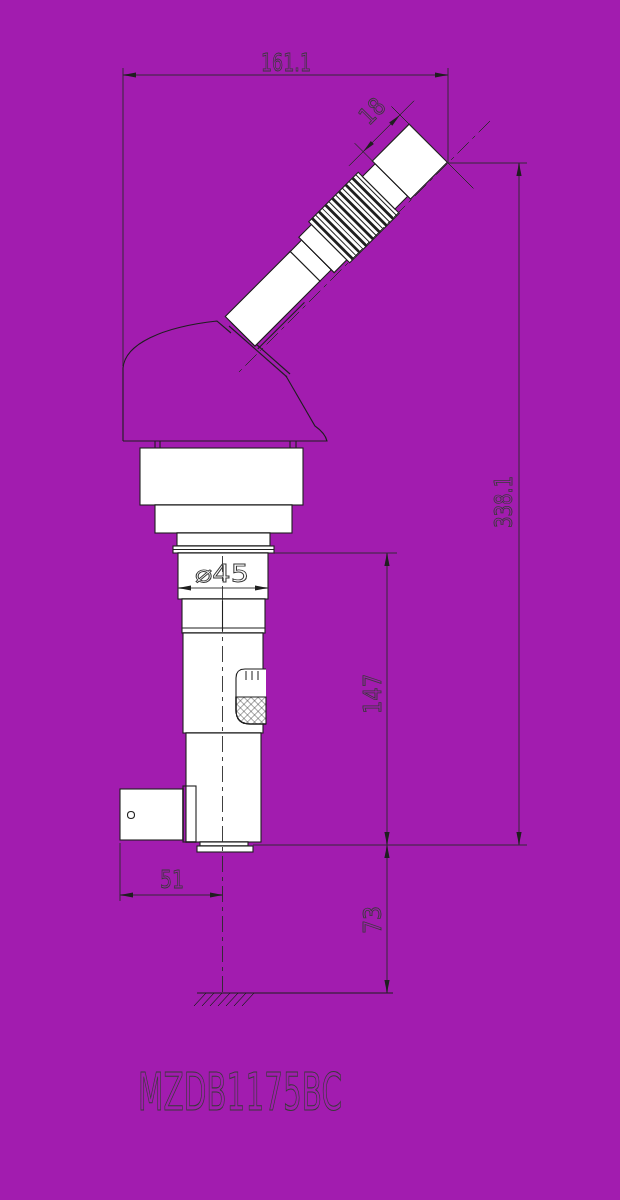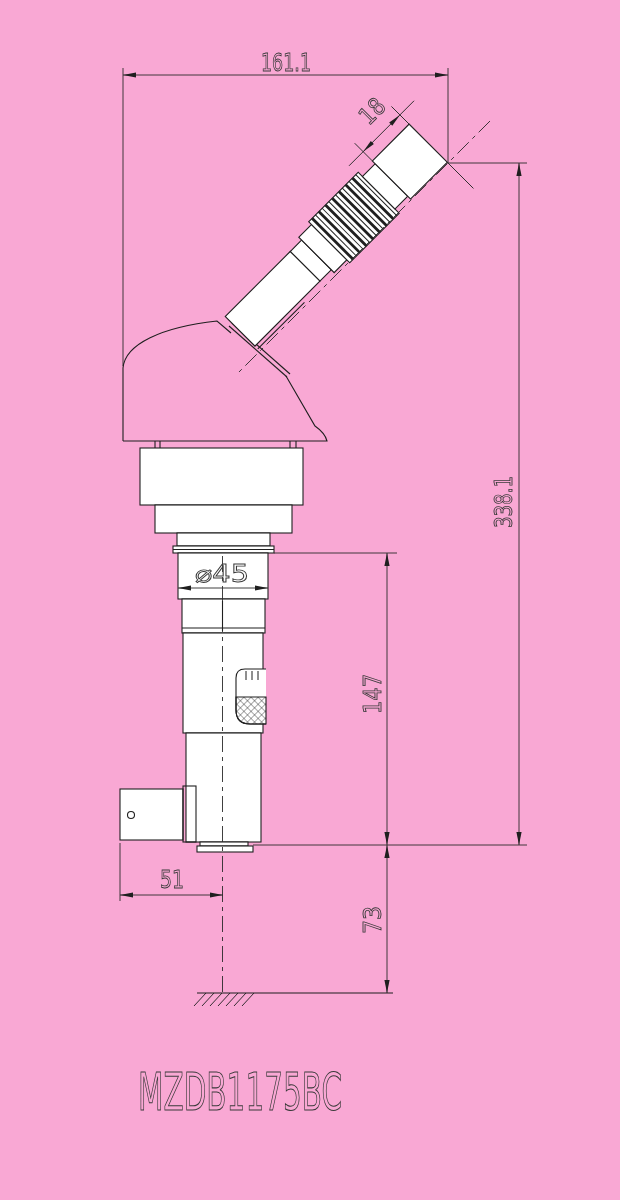--- a/index.html
+++ b/index.html
@@ -1,16 +1,16 @@
 <!DOCTYPE html>
 <html><head>
 <meta charset="utf-8">
 <style>
   html,body{margin:0;padding:0;background:#fff;}
-  .page{width:620px;height:1200px;background:#f9a8d4;position:relative;overflow:hidden;}
+  .page{width:620px;height:1200px;background:#a21caf;position:relative;overflow:hidden;}
   svg{display:block;}
   .obj{fill:#ffffff;stroke:#1f1f1f;stroke-width:1.1;}
   .objthin{fill:none;stroke:#1f1f1f;stroke-width:1.1;}
   .dim{fill:none;stroke:#2a2a2a;stroke-width:0.9;}
   .cl{fill:none;stroke:#2a2a2a;stroke-width:0.9;stroke-dasharray:16 5 4 5;}
   .arr{fill:#1f1f1f;stroke:none;}
   .dtxt{font-family:"DejaVu Sans","Liberation Sans",sans-serif;font-size:24px;fill:none;stroke:#3a3a3a;stroke-width:0.9;}
   .ttl{font-family:"DejaVu Sans","Liberation Sans",sans-serif;font-size:52px;fill:none;stroke:#3a3a3a;stroke-width:1.1;}
 </style>
 </head>

